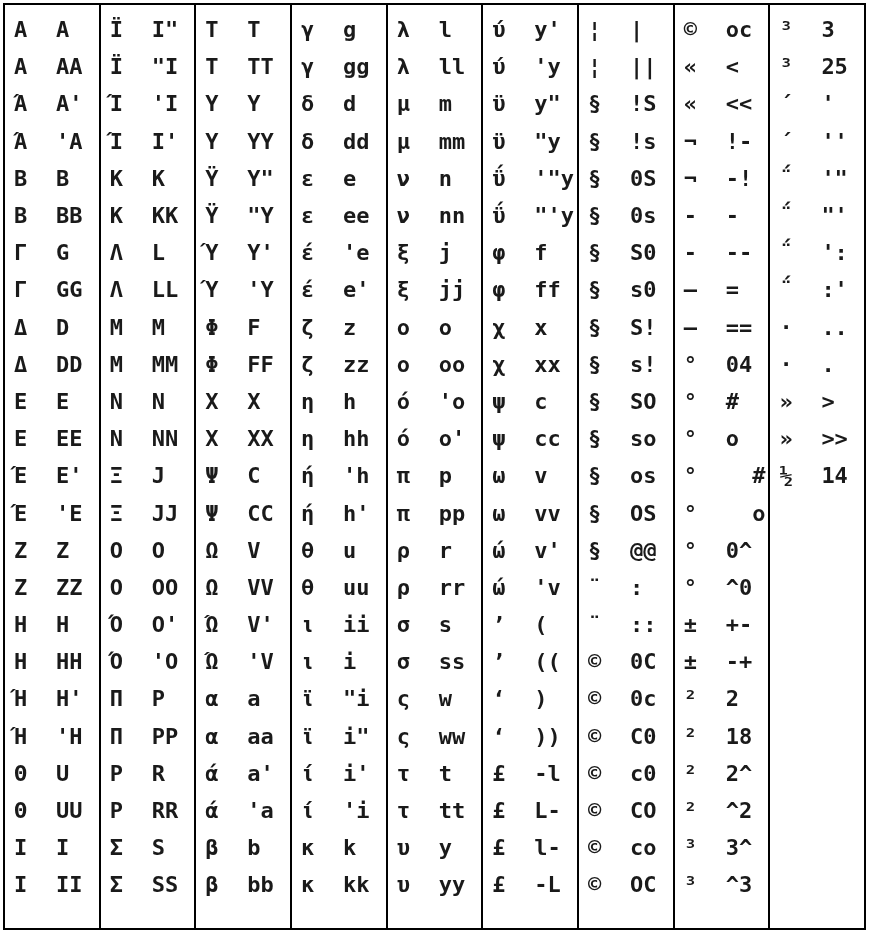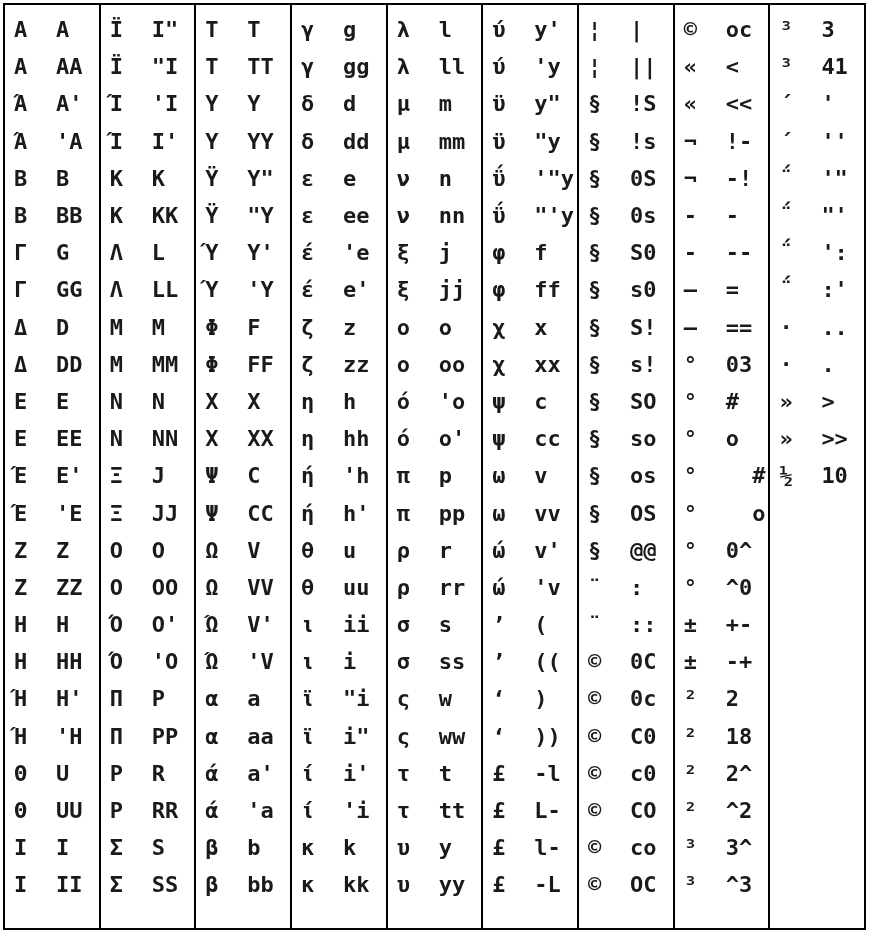--- a/index.html
+++ b/index.html
@@ -238,44 +238,44 @@
     <div class="col">
       <div class="row"><span class="char">©</span><span class="map">oc</span></div>
       <div class="row"><span class="char">«</span><span class="map">&lt;</span></div>
       <div class="row"><span class="char">«</span><span class="map">&lt;&lt;</span></div>
       <div class="row"><span class="char">¬</span><span class="map">!-</span></div>
       <div class="row"><span class="char">¬</span><span class="map">-!</span></div>
       <div class="row"><span class="char">-</span><span class="map">-</span></div>
       <div class="row"><span class="char">-</span><span class="map">--</span></div>
       <div class="row"><span class="char">―</span><span class="map">=</span></div>
       <div class="row"><span class="char">―</span><span class="map">==</span></div>
-      <div class="row"><span class="char">°</span><span class="map">03</span></div>
+      <div class="row"><span class="char">°</span><span class="map">04</span></div>
       <div class="row"><span class="char">°</span><span class="map">#</span></div>
       <div class="row"><span class="char">°</span><span class="map">o</span></div>
       <div class="row"><span class="char">°</span><span class="map">  #</span></div>
       <div class="row"><span class="char">°</span><span class="map">  o</span></div>
       <div class="row"><span class="char">°</span><span class="map">0^</span></div>
       <div class="row"><span class="char">°</span><span class="map">^0</span></div>
       <div class="row"><span class="char">±</span><span class="map">+-</span></div>
       <div class="row"><span class="char">±</span><span class="map">-+</span></div>
       <div class="row"><span class="char">²</span><span class="map">2</span></div>
       <div class="row"><span class="char">²</span><span class="map">18</span></div>
       <div class="row"><span class="char">²</span><span class="map">2^</span></div>
       <div class="row"><span class="char">²</span><span class="map">^2</span></div>
       <div class="row"><span class="char">³</span><span class="map">3^</span></div>
       <div class="row"><span class="char">³</span><span class="map">^3</span></div>
     </div>
     <div class="col">
       <div class="row"><span class="char">³</span><span class="map">3</span></div>
-      <div class="row"><span class="char">³</span><span class="map">41</span></div>
+      <div class="row"><span class="char">³</span><span class="map">25</span></div>
       <div class="row"><span class="char">΄</span><span class="map">'</span></div>
       <div class="row"><span class="char">΄</span><span class="map">''</span></div>
       <div class="row"><span class="char">΅</span><span class="map">'"</span></div>
       <div class="row"><span class="char">΅</span><span class="map">"'</span></div>
       <div class="row"><span class="char">΅</span><span class="map">':</span></div>
       <div class="row"><span class="char">΅</span><span class="map">:'</span></div>
       <div class="row"><span class="char">·</span><span class="map">..</span></div>
       <div class="row"><span class="char">·</span><span class="map">.</span></div>
       <div class="row"><span class="char">»</span><span class="map">&gt;</span></div>
       <div class="row"><span class="char">»</span><span class="map">&gt;&gt;</span></div>
-      <div class="row"><span class="char">½</span><span class="map">10</span></div>
+      <div class="row"><span class="char">½</span><span class="map">14</span></div>
     </div>
   </div>
 
 </body></html>

